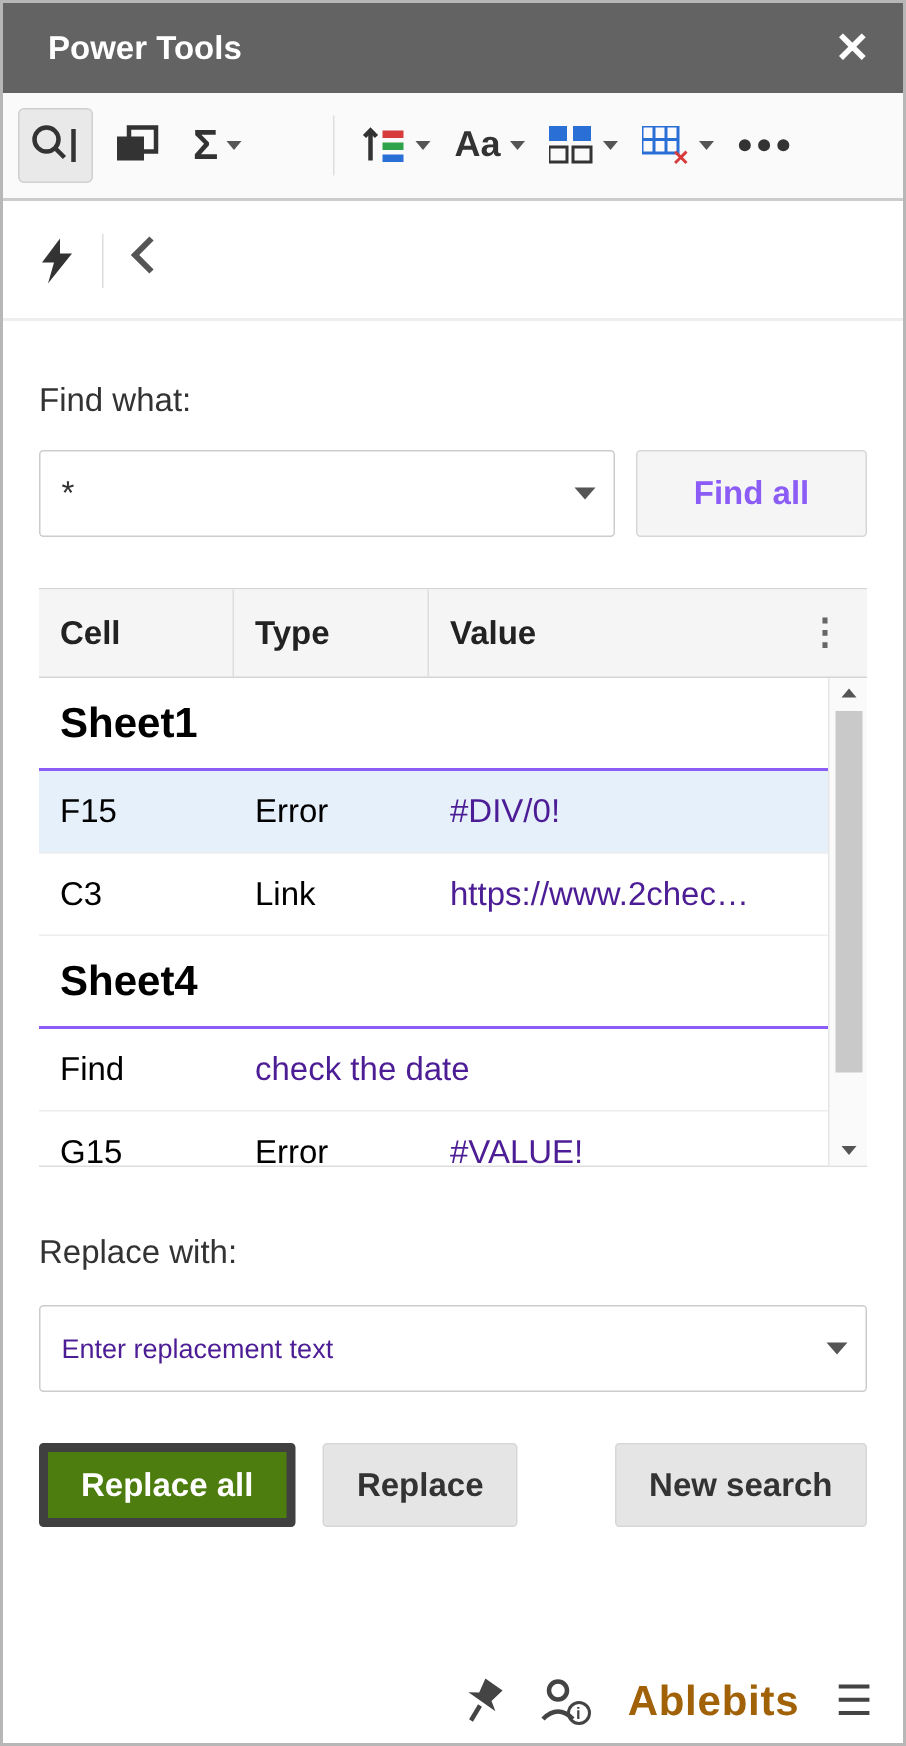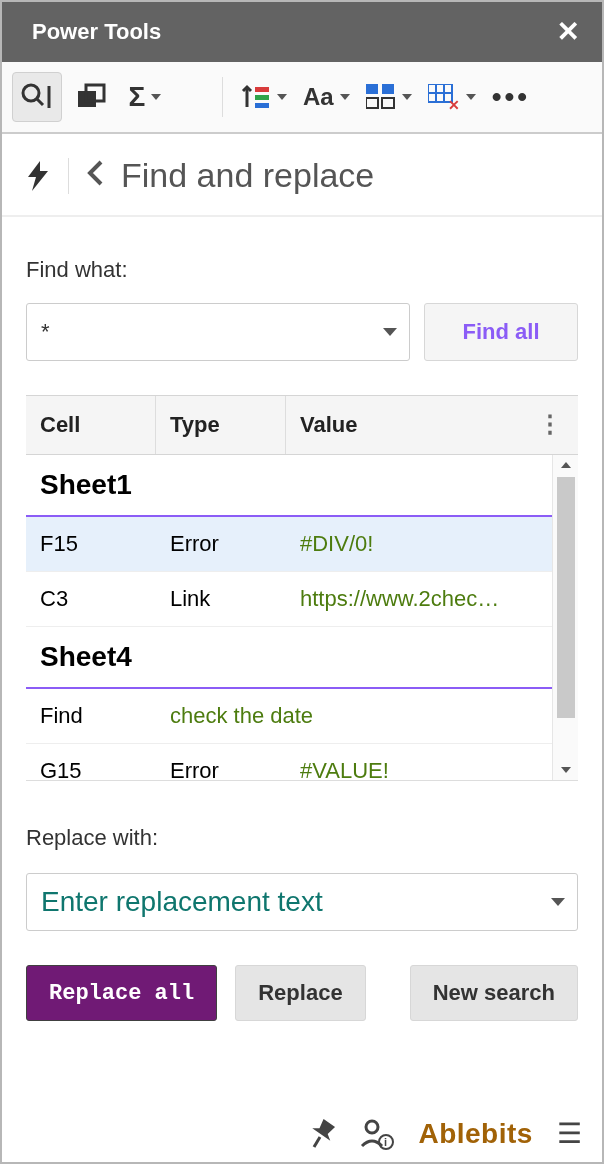--- a/index.html
+++ b/index.html
@@ -221,22 +221,22 @@
   .replace-section {
     margin-top: 44px;
   }
   .replace-input {
     border: 1px solid #ccc;
     border-radius: 3px;
     height: 58px;
     display:flex;
     align-items:center;
     padding: 0 14px;
-    font-size: 28px;
-    color: #0f766e;
+    font-size: 18px;
+    color: #4c1d95;
     position: relative;
     margin-top: 22px;
   }
   .replace-input .dd {
     position: absolute;
     right: 12px;
     width: 0; height: 0;
     border-left: 7px solid transparent;
     border-right: 7px solid transparent;
     border-top: 8px solid #555;
@@ -250,24 +250,23 @@
     height: 56px;
     border-radius: 3px;
     display:flex;align-items:center;justify-content:center;
     font-size: 22px;
     font-weight: 700;
     cursor: pointer;
     padding: 0 22px;
     flex: 0 0 auto;
   }
   .btn.primary {
-    background: #701a75;
+    background: #4d7c0f;
     color: #fff;
-    border: 1px solid #404040;
-    font-family: Liberation Mono, monospace;
+    border: 6px solid #404040;
   }
   .btn.secondary {
     background: #e5e5e5;
     color: #333;
     border: 1px solid #d7d7d7;
   }
   .footer {
     position: absolute;
     bottom: 12px;
     right: 20px;
@@ -282,21 +281,21 @@
     font-weight: 700;
     color: #a16207;
     letter-spacing: 0.5px;
   }
   .footer .ham {
     font-size: 28px;
     color: #444;
     cursor: pointer;
   }
   .footer svg { display:block; }
-  .value-text { color:#4d7c0f; }
+  .value-text { color:#4c1d95; }
   .overflow-ellipsis { white-space: nowrap; overflow: hidden; text-overflow: ellipsis; }
 </style>
 </head>
 <body>
 
 <div class="titlebar">
   <span>Power Tools</span>
   <span class="close">✕</span>
 </div>
 
@@ -362,21 +361,20 @@
 <div class="header-row">
   <svg width="22" height="30" style="cursor:pointer">
     <polygon points="12,0 0,16 8,16 4,30 20,10 12,10" fill="#333"></polygon>
   </svg>
   <div class="vsep"></div>
   <span class="back">
     <svg width="16" height="26" viewBox="0 0 16 26">
         <polyline points="14,2 3,13 14,24" fill="none" stroke="#555" stroke-width="4"></polyline>
       </svg>
   </span>
-  <span class="title">Find and replace</span>
 </div>
 
 <div class="inner">
   <div class="label">Find what:</div>
   <div class="row-find">
     <div class="find-input-wrap">
       <span>*</span>
       <span class="dd"></span>
     </div>
     <div class="findall">Find all</div>

